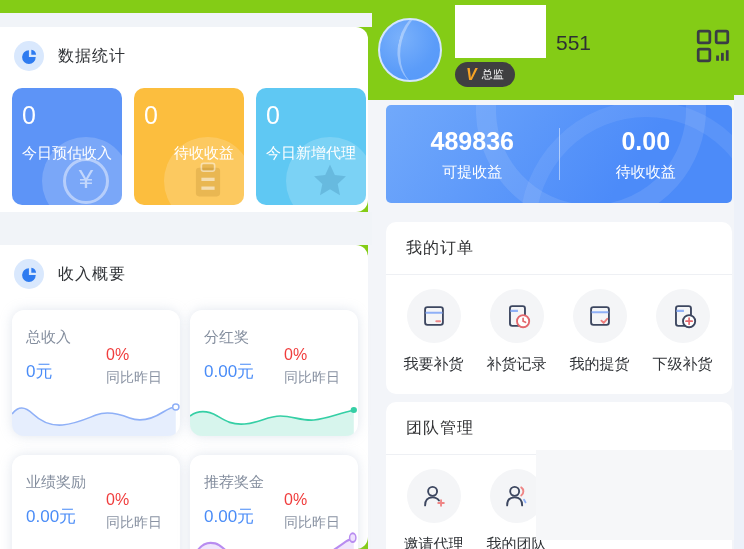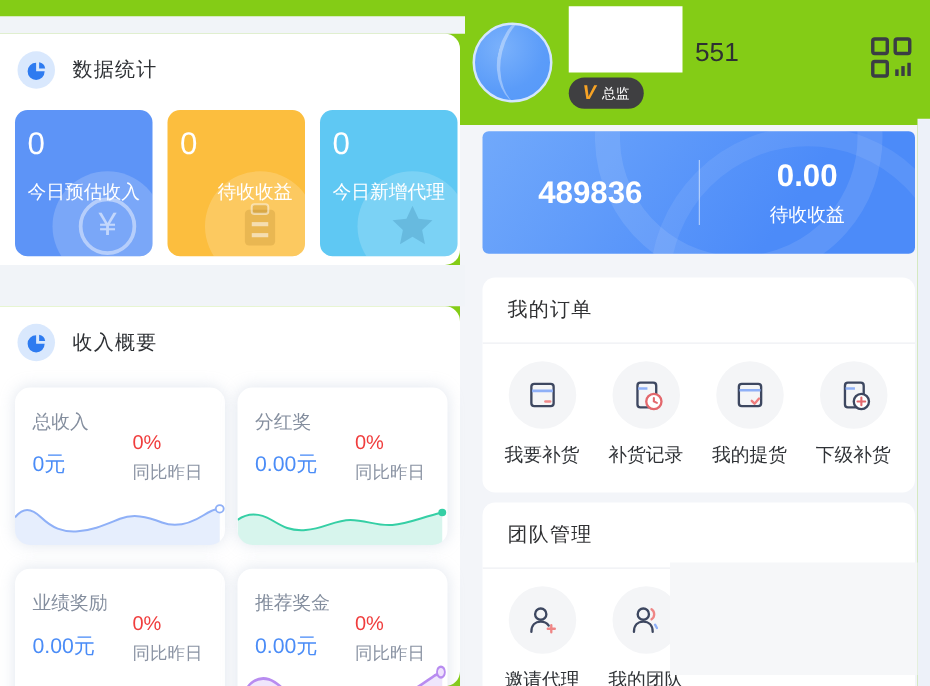--- a/index.html
+++ b/index.html
@@ -228,20 +228,21 @@
     </svg>
   </div>
   <div class="level-badge">
     <span class="badge-v">V</span>
     <span class="badge-txt">总监</span>
   </div>
 
   <div class="wallet">
     <div class="wallet-half">
       <div class="wallet-value">489836</div>
+      <div class="wallet-label">可提收益</div>
     </div>
     <div class="wallet-divider"></div>
     <div class="wallet-half">
       <div class="wallet-value">0.00</div>
       <div class="wallet-label">待收收益</div>
     </div>
   </div>
 
   <div class="panel orders">
     <div class="panel-title">我的订单</div>

